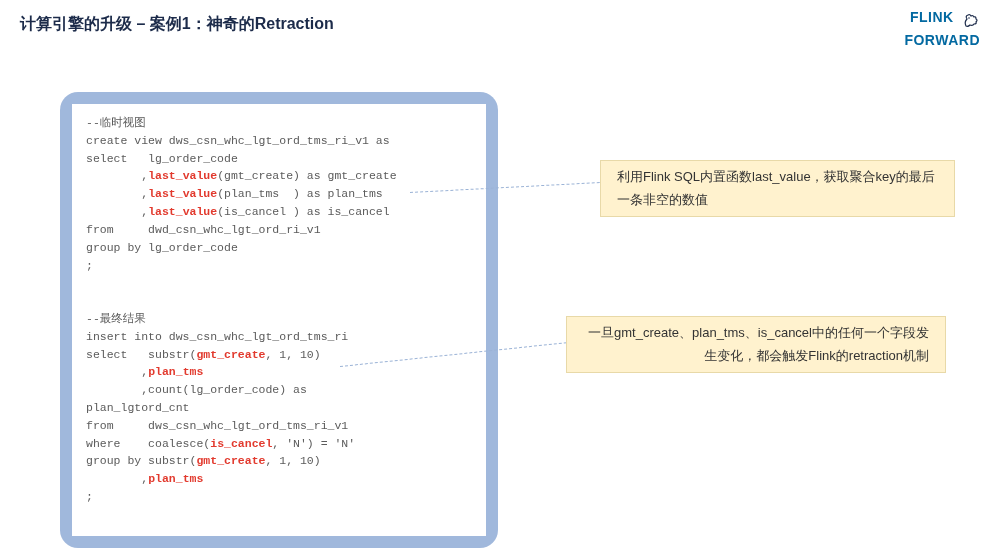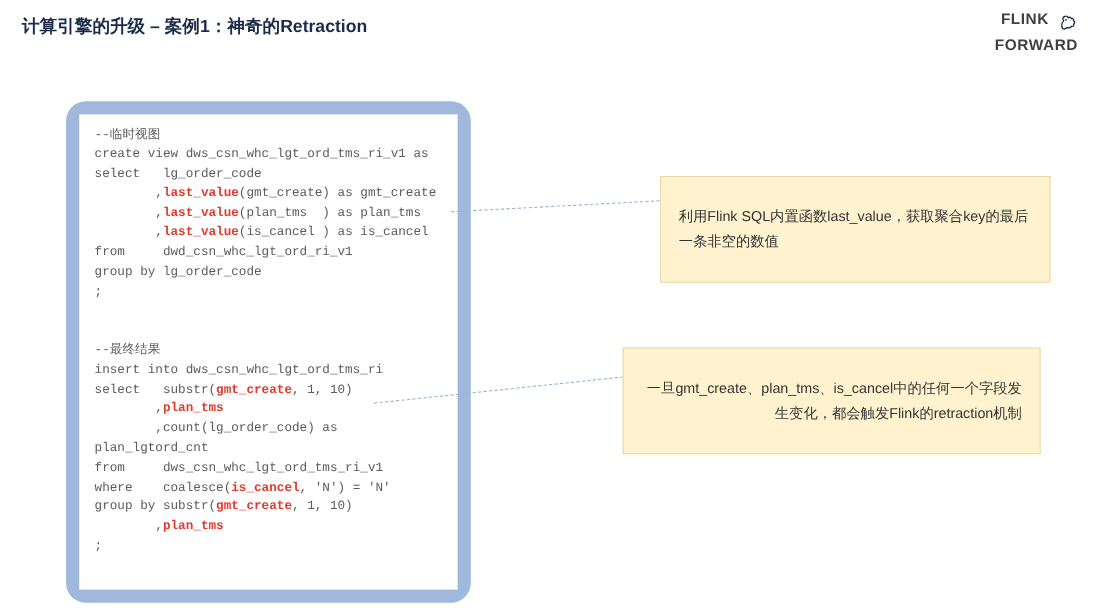--- a/index.html
+++ b/index.html
@@ -26,36 +26,36 @@
   .subtitle {
     font-size: 13px;
     font-weight: bold;
     color: #1c2b4a;
   }
   .logo {
     position: absolute;
     top: 10px;
     right: 20px;
     text-align: right;
-    color: #404040;
+    color: #0369a1;
     font-weight: bold;
     font-size: 14px;
     line-height: 1.1;
     letter-spacing: 0.5px;
   }
   .logo-icon {
     display: inline-block;
     vertical-align: top;
     margin-left: 2px;
   }
   .code-panel {
     position: absolute;
     top: 92px;
     left: 60px;
-    width: 368px;
+    width: 438px;
     height: 456px;
     background: #a0b8dc;
     border-radius: 18px;
     padding: 12px;
   }
   .code-inner {
     background: #ffffff;
     width: 100%;
     height: 100%;
     padding: 10px 14px;
@@ -64,21 +64,21 @@
     line-height: 1.55;
     color: #5b5b5b;
     white-space: pre;
     overflow: hidden;
   }
   .kw-red { color: #e23a2e; font-weight: bold; }
   .callout {
     position: absolute;
     background: #fff2ce;
     border: 1px solid #e8d9a8;
-    padding: 24px 16px;
+    padding: 4px 16px;
     font-size: 13px;
     color: #333;
     line-height: 1.8;
     width: 355px;
   }
   .callout1 { top: 160px; left: 600px; }
   .callout2 { top: 316px; left: 566px; width: 380px; text-align: right; }
   .connector {
     position: absolute;
     border-top: 1.5px dashed #9bb3d6;

